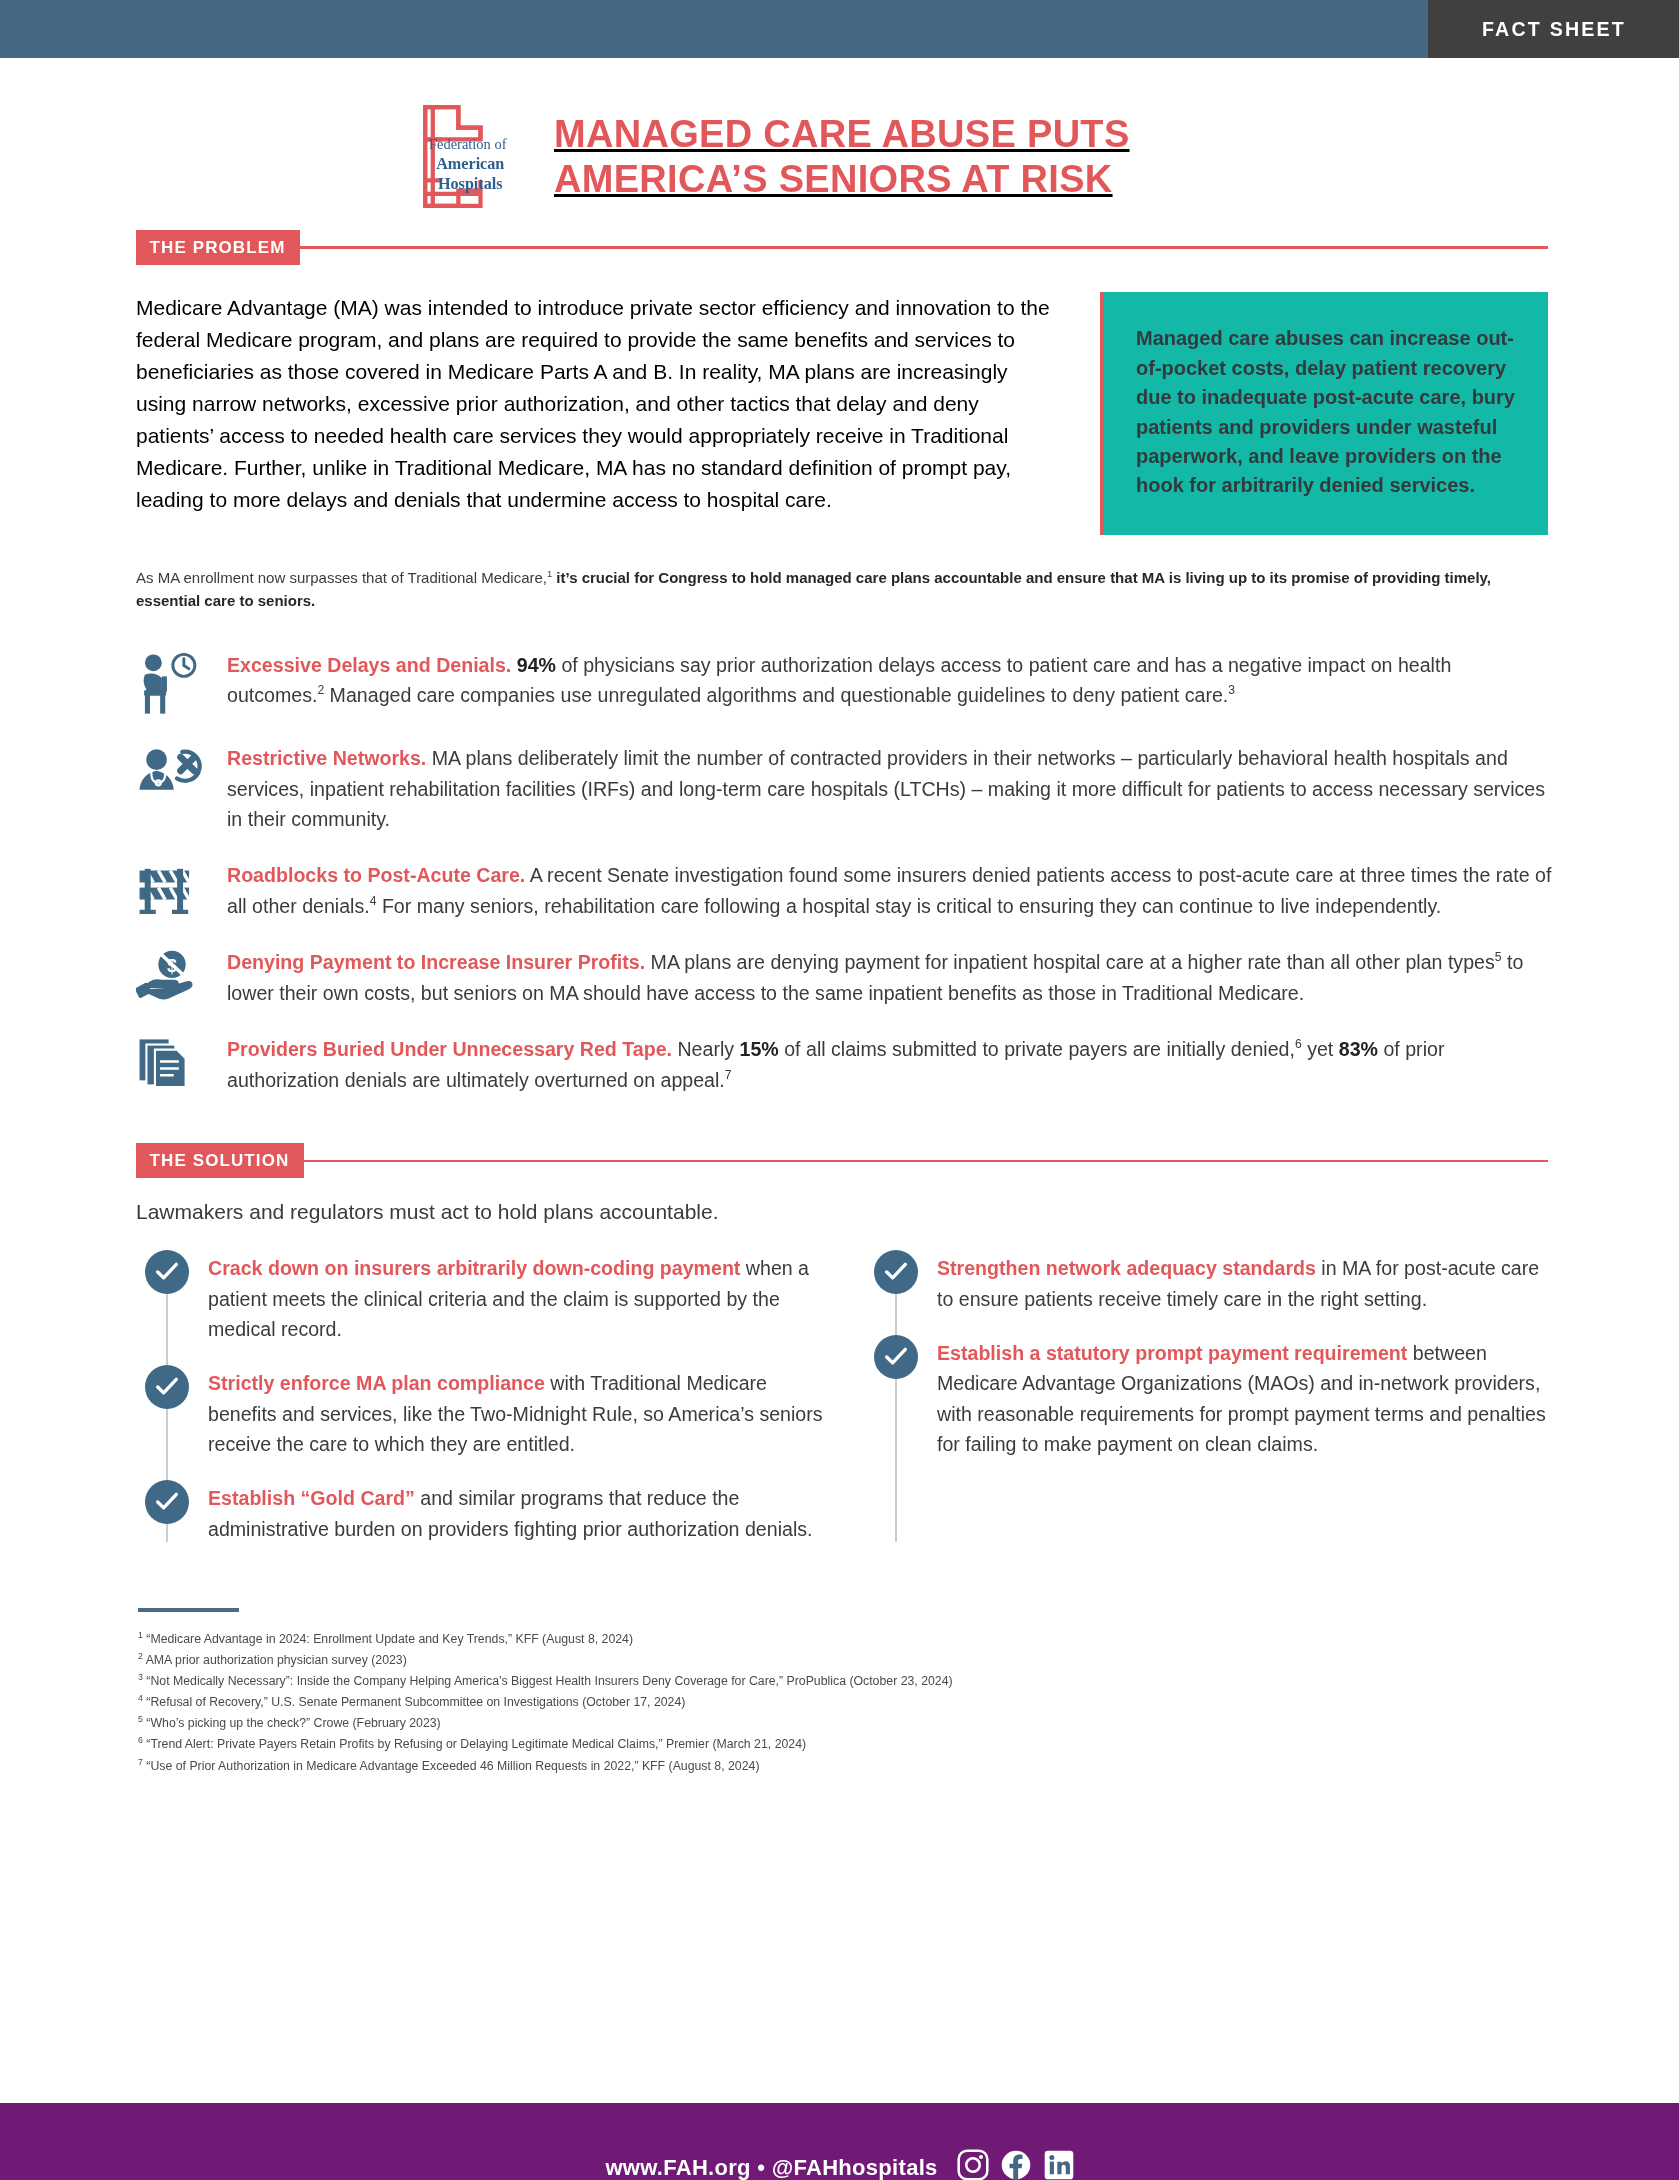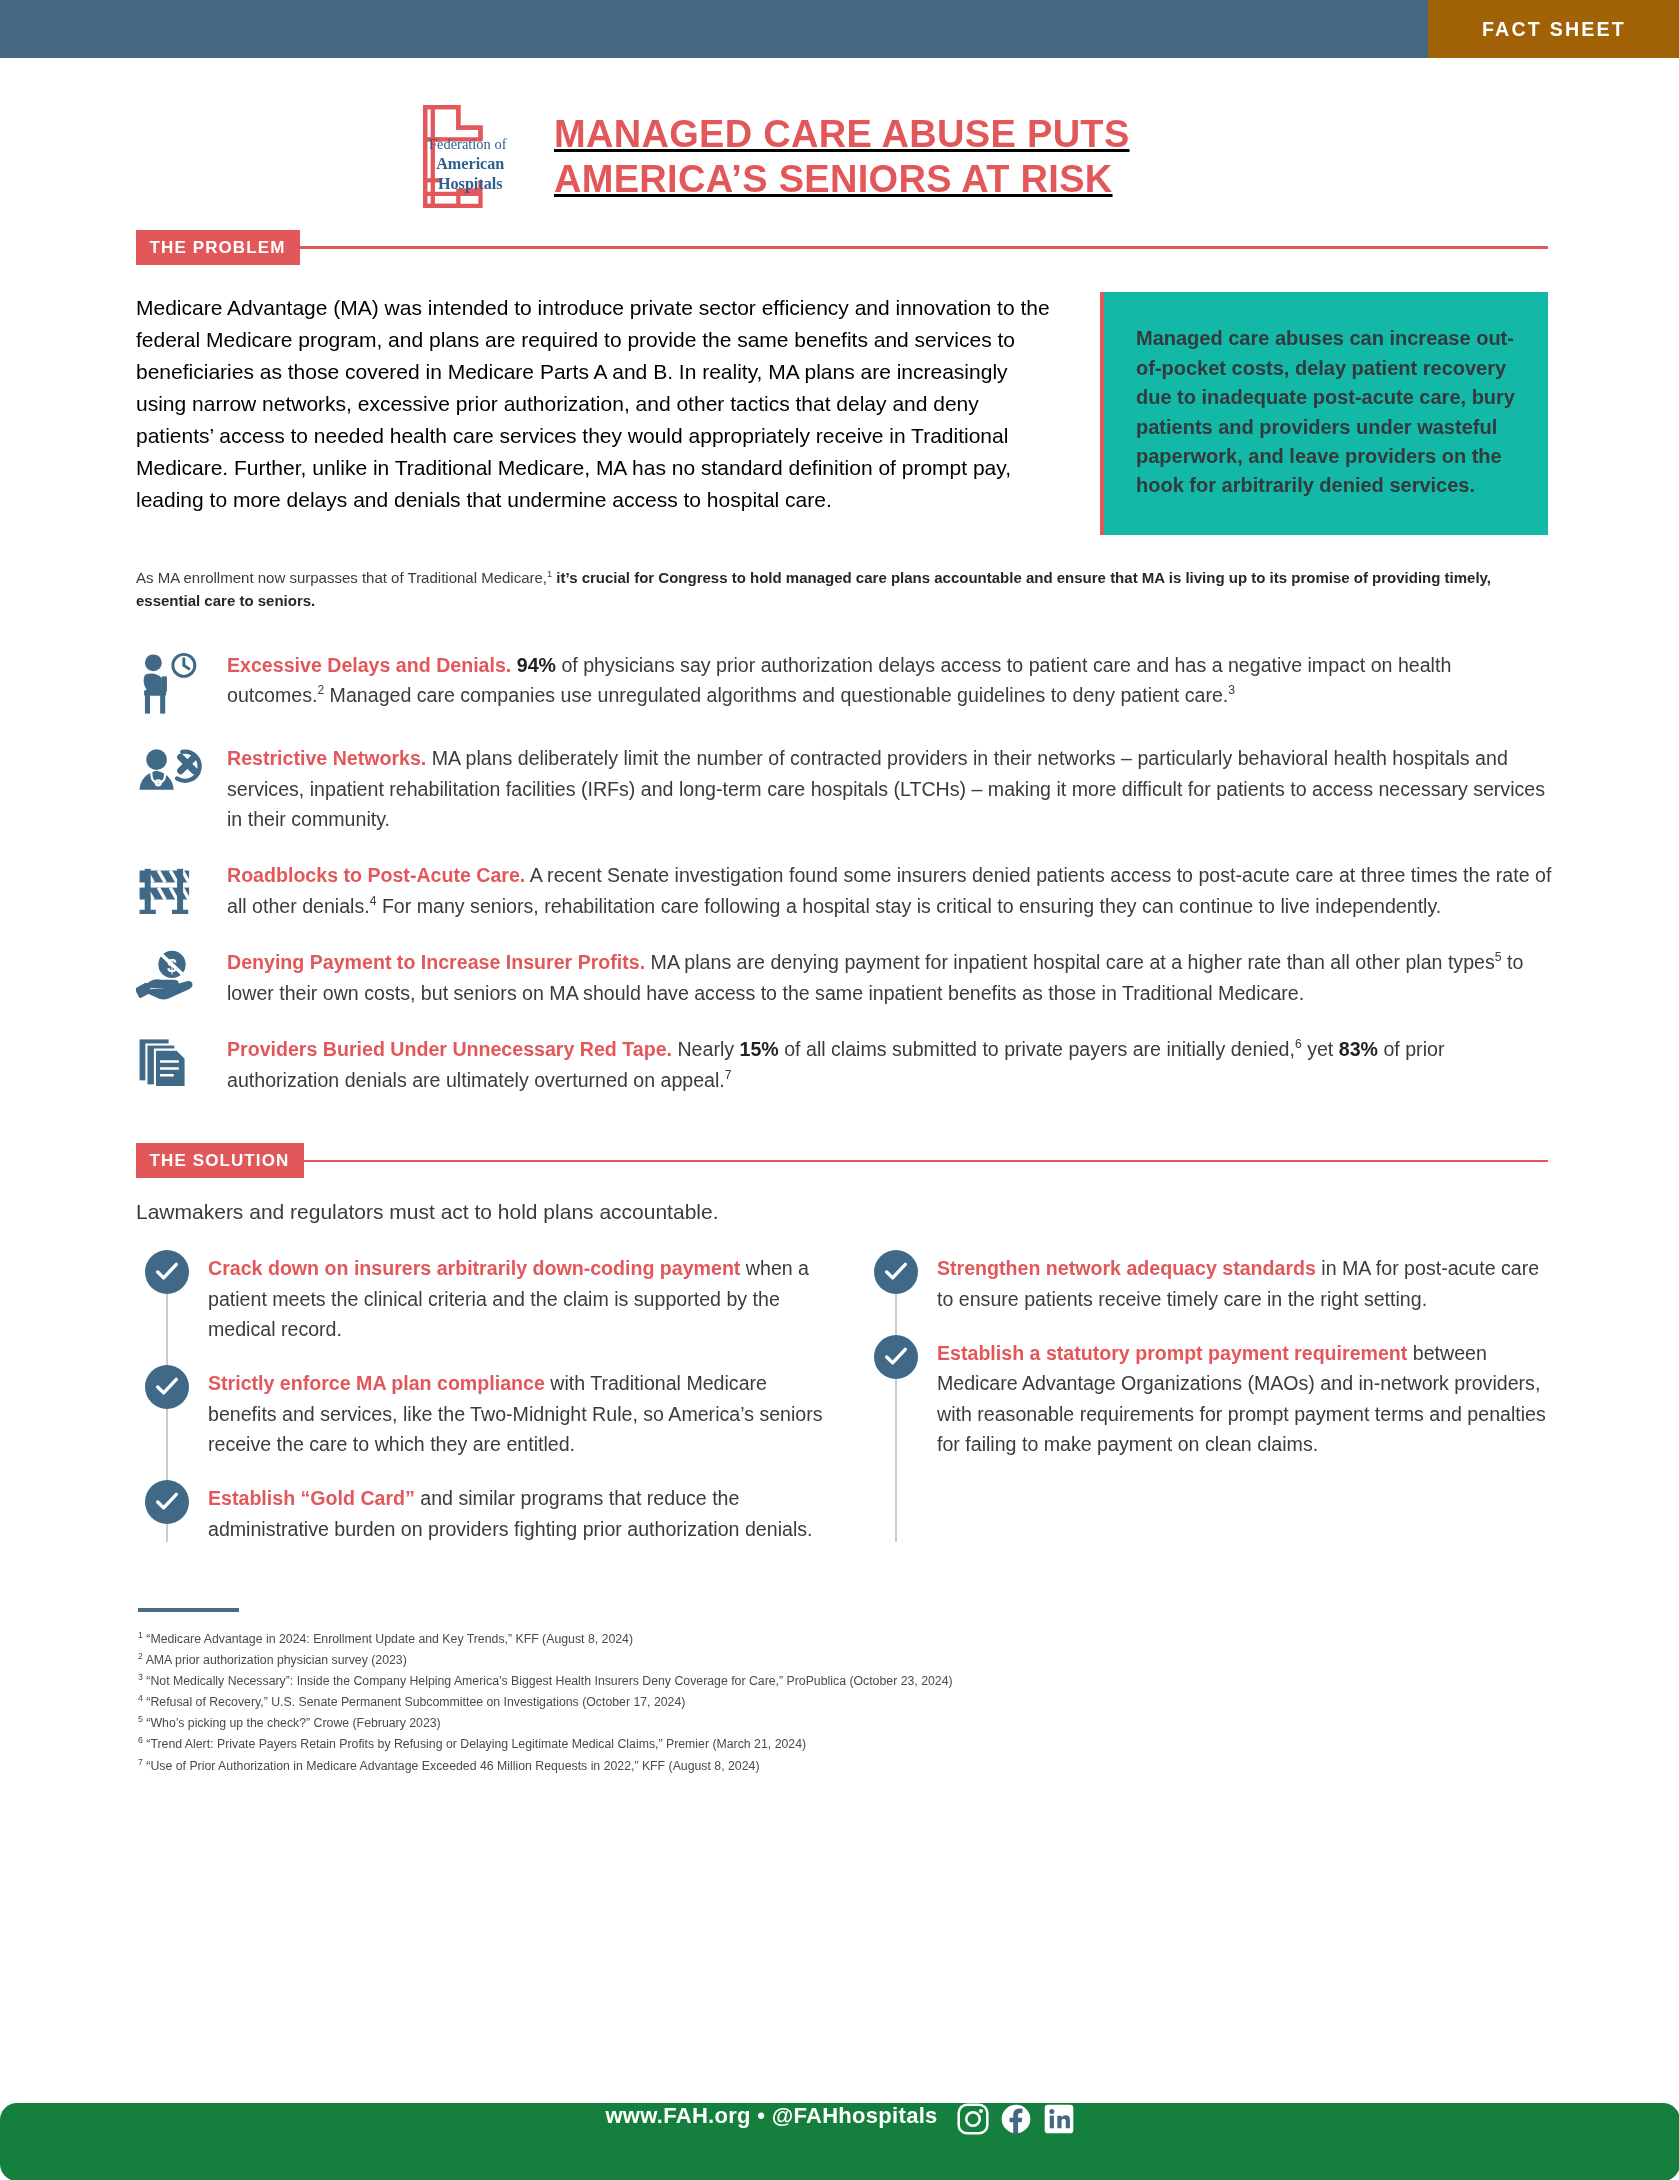--- a/index.html
+++ b/index.html
@@ -7,21 +7,21 @@
     width: 1680px;
     background: #ffffff;
     font-family: "Liberation Sans", sans-serif;
   }
   body { width: 1680px; min-height: 2181px; position: relative; }
 
   
   .topbar { display: flex; width: 100%; height: 58px; }
   .topbar-blue { background: #466781; flex: 1 1 auto; }
   .topbar-red {
-    background: #a16207; width: 252px; display: flex;
+    background: #404040; width: 252px; display: flex;
     align-items: center; justify-content: center;
   }
   .topbar-red .label {
     color: #ffffff; font-size: 19.6px; font-weight: bold;
     letter-spacing: 2.2px;
   }
 
   
   .title-block {
     display: flex; align-items: center; gap: 24px;
@@ -117,22 +117,22 @@
   }
   .footnotes { margin: 0 128px 0 138px; }
   .footnote {
     font-size: 12.3px; line-height: 1.72; color: #4a4a4a;
   }
   .footnote sup { font-size: 0.72em; }
 
   
   .footer {
     position: absolute; left: 0; right: 0; bottom: 0;
-    height: 78px; background: #15803d;
-    display: flex; align-items: flex-start; justify-content: center; gap: 19px; border-radius: 17px;
+    height: 78px; background: #701a75;
+    display: flex; align-items: flex-end; justify-content: center; gap: 19px;
   }
   .footer-text {
     color: #ffffff; font-size: 22px; font-weight: bold; letter-spacing: 0.3px;
   }
   .socials { display: flex; align-items: center; gap: 11px; }
   .socials svg { display: block; }
 </style>
 </head>
 <body>
 

